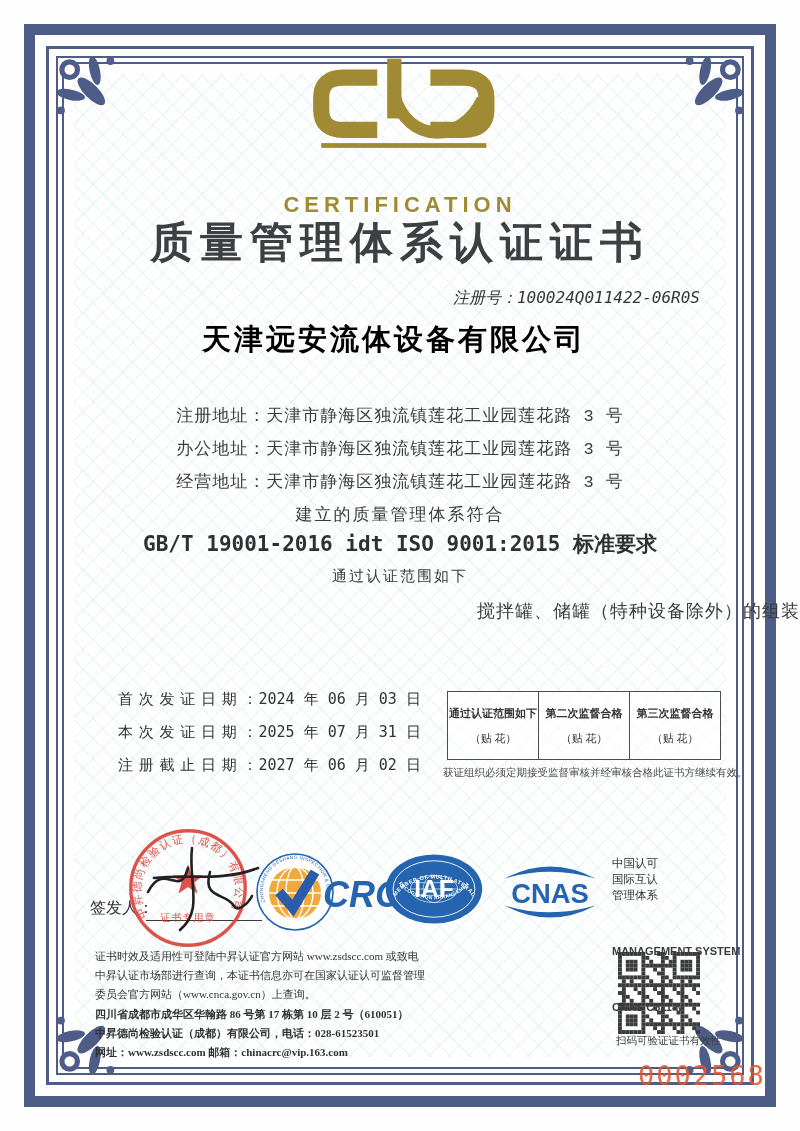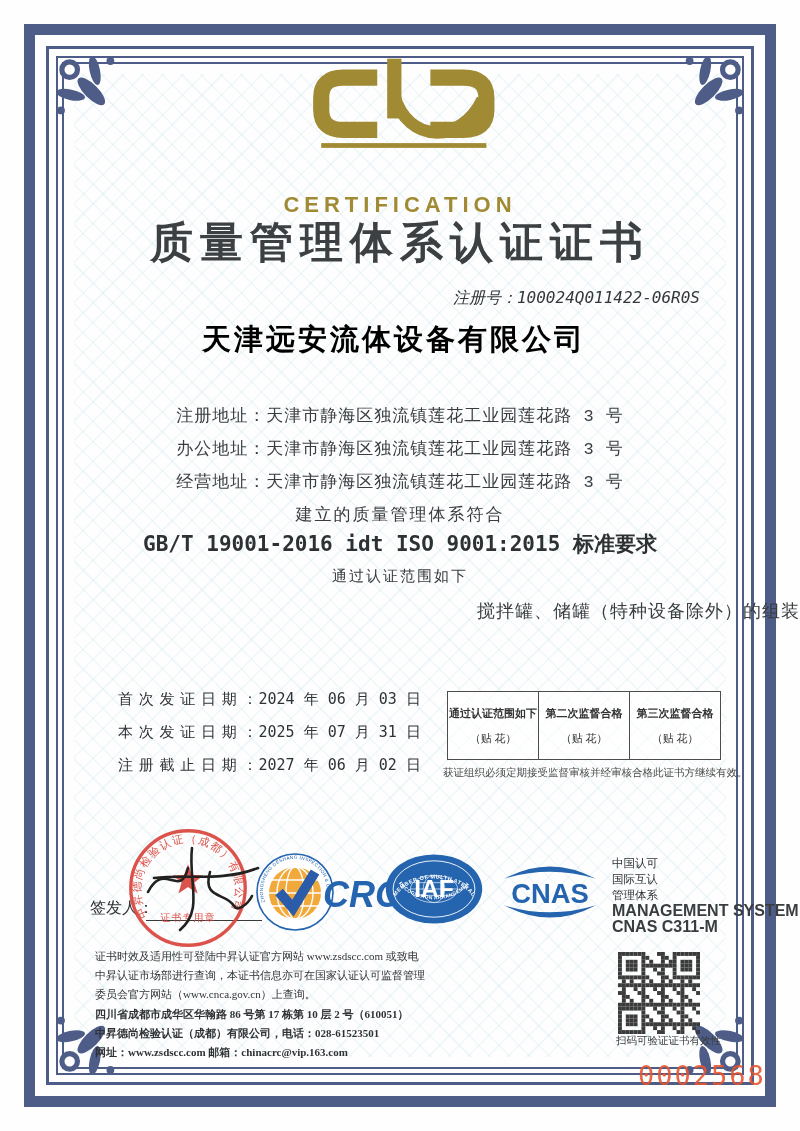--- a/index.html
+++ b/index.html
@@ -77,21 +77,21 @@
   
   .issuer-label{position:absolute; left:90px; top:898px; font-size:16px; color:#2f3235;}
   .sig-line{position:absolute; left:146px; top:920px; width:116px; border-bottom:1.5px solid #3a3a3a;}
   .seal-svg{position:absolute; left:126px; top:826px; width:124px; height:124px; opacity:0.92;}
   .signature-svg{position:absolute; left:130px; top:830px; width:150px; height:115px;}
   
   .crc-blue{position:absolute; left:253px; top:850px; width:178px; height:84px;}
   .iaf-logo{position:absolute; left:384px; top:851px; width:100px; height:76px;}
   .cnas-logo{position:absolute; left:497px; top:859px; width:106px; height:66px;}
   .accred{position:absolute; left:612px; top:855px; font-size:11.5px; line-height:16px; color:#2f3235;}
-  .accred .en{font-family:"Liberation Sans","DejaVu Sans",sans-serif; font-weight:700; font-size:16px; color:#3a3d40;}
+  .accred .en{font-family:"Liberation Sans","DejaVu Sans",sans-serif; font-weight:700; font-size:11px; color:#3a3d40;margin-top:40px;}
   
   .footer-text{position:absolute; left:95px; top:947px; font-size:11px; line-height:19.2px; color:#2f3235; white-space:nowrap;}
   .footer-text .bold{font-weight:700;}
   .qr-wrap{position:absolute; left:616px; top:952px; width:86px; text-align:center;}
   .qr-svg{width:82px; height:82px; display:block; margin:0 auto;}
   .qr-caption{font-size:10.5px; color:#3a3d40; white-space:nowrap;}
   .serial{
     position:absolute; left:638px; top:1060px; z-index:5;
     font-family:"DejaVu Sans Mono",monospace; font-size:27px; letter-spacing:2px;
     color:#e8552f; opacity:0.9;

